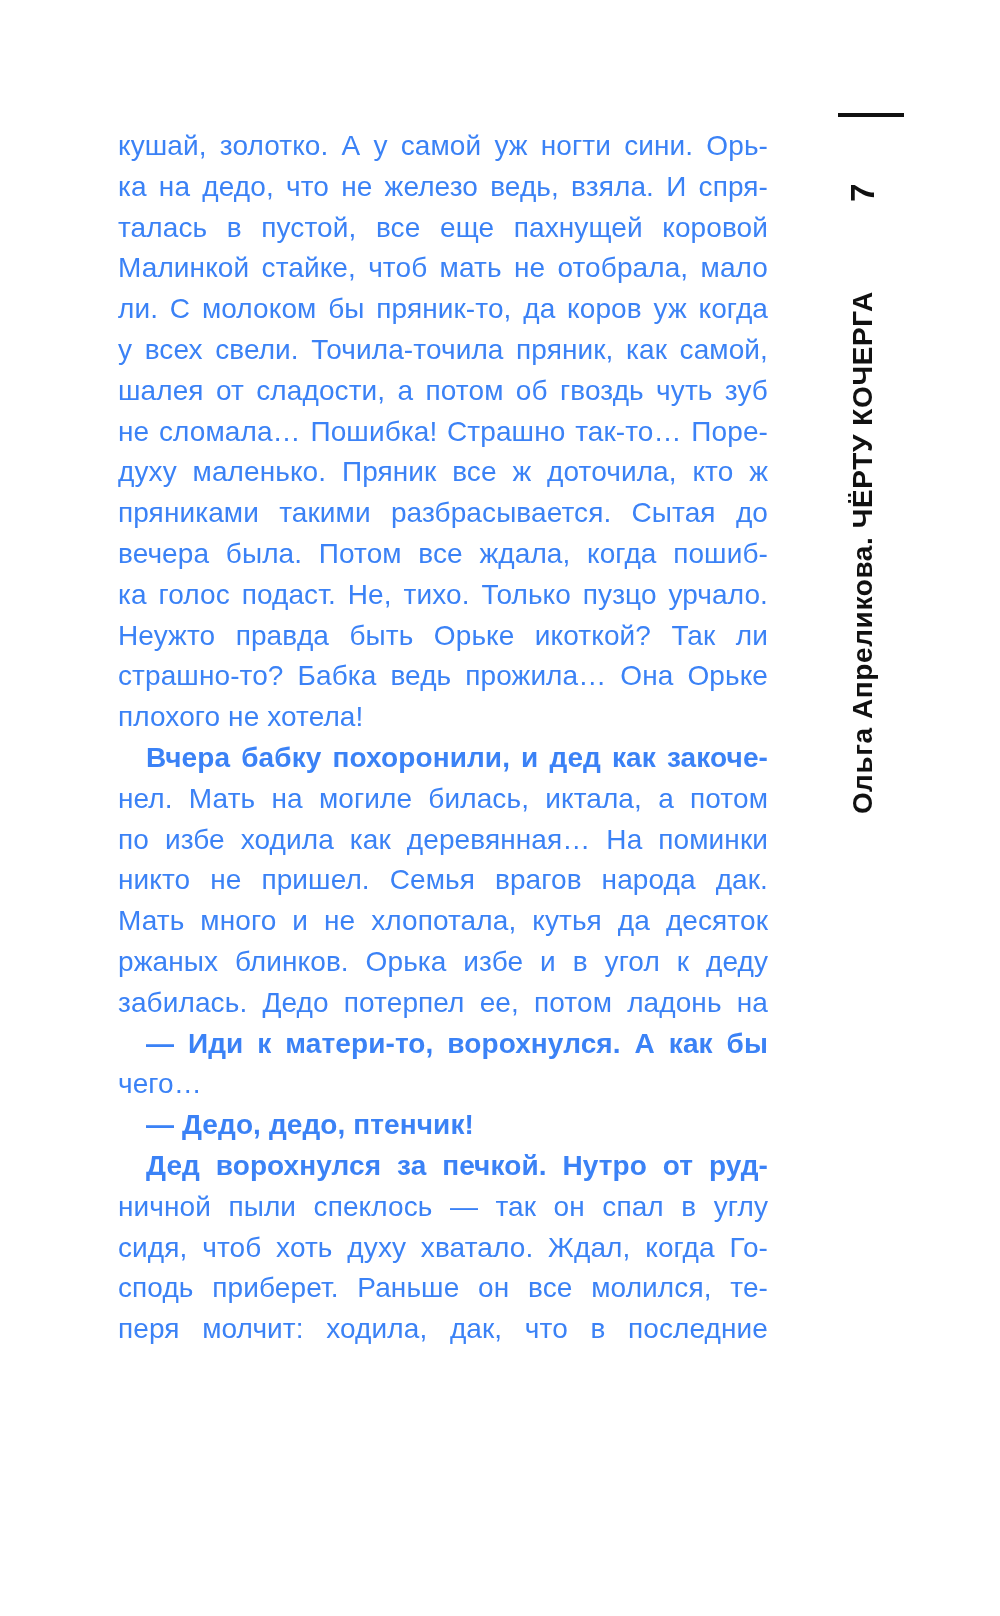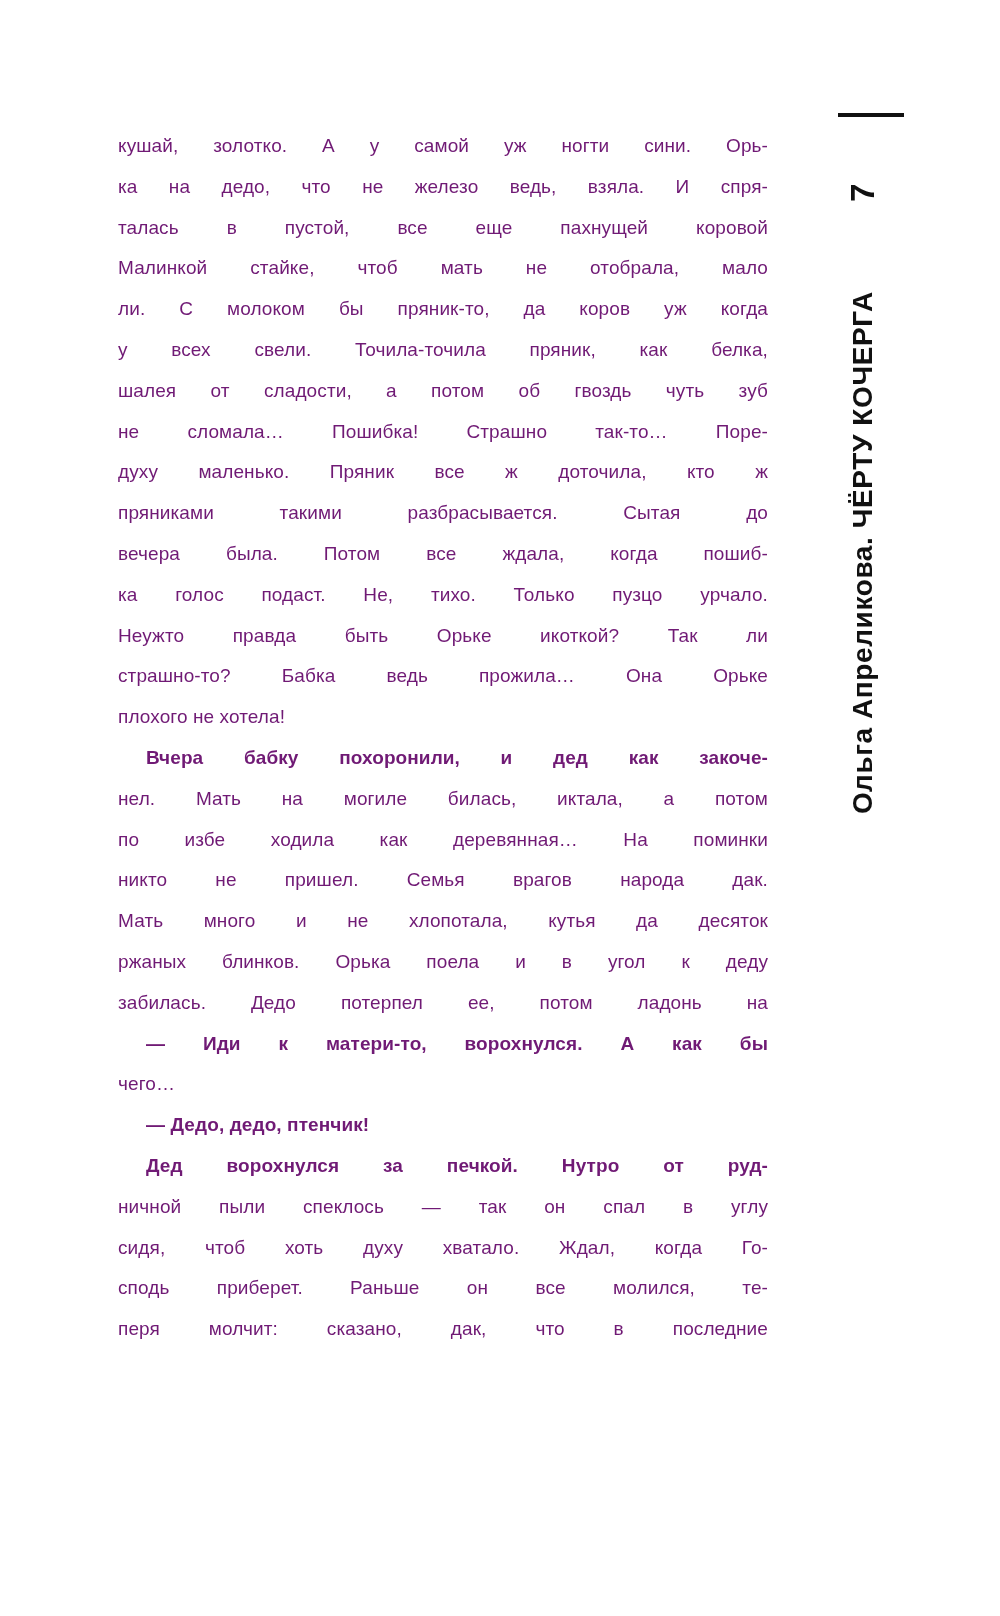--- a/index.html
+++ b/index.html
@@ -7,23 +7,23 @@
     position:relative;
     width:1000px;height:1616px;
     background:#ffffff;
     overflow:hidden;
     font-family:"Liberation Sans","DejaVu Sans",sans-serif;
   }
   
   .text-block{
     position:absolute;
     left:118px;top:126px;width:650px;
-    font-size:19px;
+    font-size:28px;
     line-height:40.8px;
-    color:#701a75;
+    color:#3b82f6;
     letter-spacing:0.1px;
   }
   .para{margin:0;padding:0;}
   .line{
     text-align:justify;
     text-align-last:justify;
     -moz-text-align-last:justify;
   }
   .line.left{
     text-align:center;
@@ -68,48 +68,48 @@
   <div class="head-rule"></div>
   <div class="page-number">7</div>
   <div class="running-head">Ольга Апреликова. ЧЁРТУ КОЧЕРГА</div>
   <div class="text-block">
       <div class="para">
         <div class="line">кушай, золотко. А у самой уж ногти сини. Орь-</div>
         <div class="line">ка на дедо, что не железо ведь, взяла. И спря-</div>
         <div class="line">талась в пустой, все еще пахнущей коровой</div>
         <div class="line">Малинкой стайке, чтоб мать не отобрала, мало</div>
         <div class="line">ли. С молоком бы пряник-то, да коров уж когда</div>
-        <div class="line">у всех свели. Точила-точила пряник, как белка,</div>
+        <div class="line">у всех свели. Точила-точила пряник, как самой,</div>
         <div class="line">шалея от сладости, а потом об гвоздь чуть зуб</div>
         <div class="line">не сломала… Пошибка! Страшно так-то… Поре-</div>
         <div class="line">духу маленько. Пряник все ж доточила, кто ж</div>
         <div class="line">пряниками такими разбрасывается. Сытая до</div>
         <div class="line">вечера была. Потом все ждала, когда пошиб-</div>
         <div class="line">ка голос подаст. Не, тихо. Только пузцо урчало.</div>
         <div class="line">Неужто правда быть Орьке икоткой? Так ли</div>
         <div class="line">страшно-то? Бабка ведь прожила… Она Орьке</div>
         <div class="line left">плохого не хотела!</div>
       </div>
       <div class="para">
         <div class="line ind">Вчера бабку похоронили, и дед как закоче-</div>
         <div class="line">нел. Мать на могиле билась, иктала, а потом</div>
         <div class="line">по избе ходила как деревянная… На поминки</div>
         <div class="line">никто не пришел. Семья врагов народа дак.</div>
         <div class="line">Мать много и не хлопотала, кутья да десяток</div>
-        <div class="line">ржаных блинков. Орька поела и в угол к деду</div>
+        <div class="line">ржаных блинков. Орька избе и в угол к деду</div>
         <div class="line">забилась. Дедо потерпел ее, потом ладонь на</div>
       </div>
       <div class="para">
         <div class="line ind">— Иди к матери-то, ворохнулся. А как бы</div>
         <div class="line left">чего…</div>
       </div>
       <div class="para">
         <div class="line left ind">— Дедо, дедо, птенчик!</div>
       </div>
       <div class="para">
         <div class="line ind">Дед ворохнулся за печкой. Нутро от руд-</div>
         <div class="line">ничной пыли спеклось — так он спал в углу</div>
         <div class="line">сидя, чтоб хоть духу хватало. Ждал, когда Го-</div>
         <div class="line">сподь приберет. Раньше он все молился, те-</div>
-        <div class="line">перя молчит: сказано, дак, что в последние</div>
+        <div class="line">перя молчит: ходила, дак, что в последние</div>
       </div>
     </div>
 </div>
 
 </body></html>

